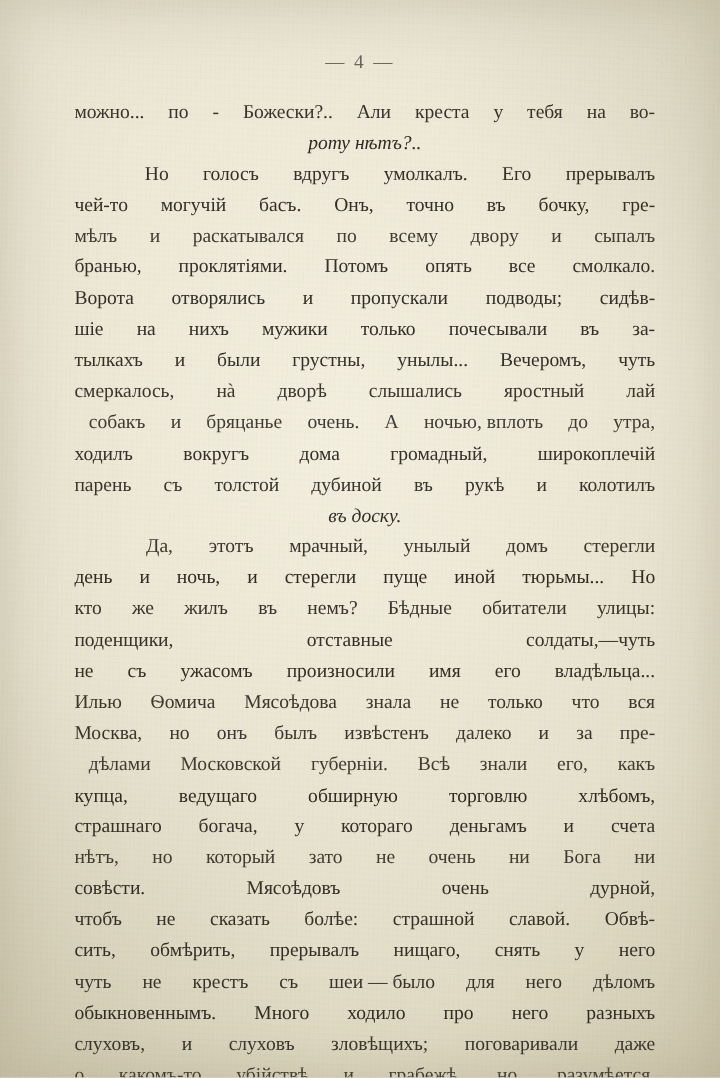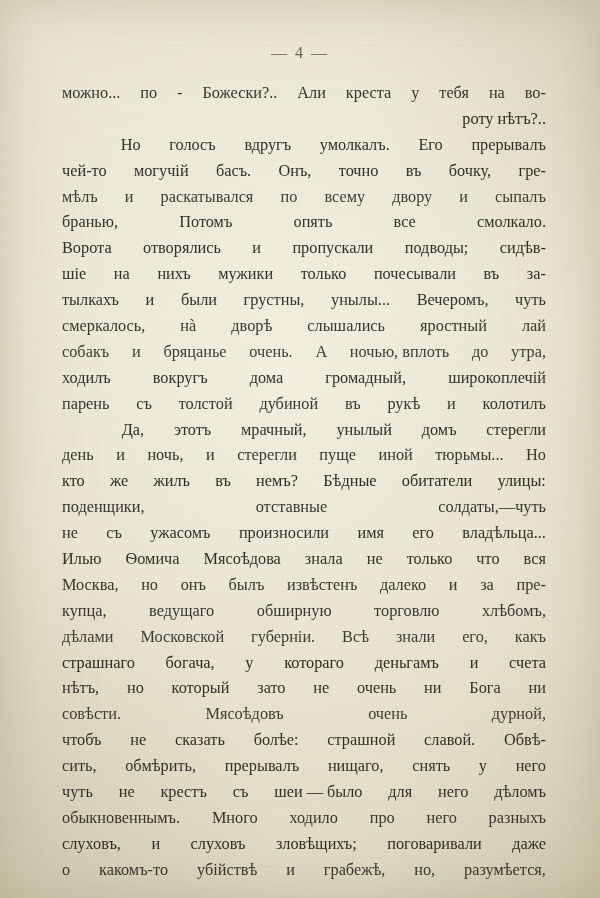--- a/index.html
+++ b/index.html
@@ -70,70 +70,72 @@
     display: flex;
     white-space: pre;
     height: 25.9px;
     align-items: baseline;
     color: #332f28;
   }
   .ln.just {
     justify-content: space-between;
   }
   .ln.flush {
-    justify-content: flex-end;
+    justify-content: center;
+    font-style: italic;
   }
   .ln.indent {
     justify-content: space-between;
   }
   .ln.indent::before {
     content: "";
     width: 30px;
     flex: 0 0 30px;
   }
   .ln > span {
     display: inline-block;
   }
   
   .ln:nth-child(3n)   > span { color: #35302a; }
   .ln:nth-child(5n)   > span { color: #3b362e; }
   .ln:nth-child(7n+2) > span { color: #2f2b24; }
-  .ln:nth-child(11n)  > span { opacity: .93; }
+  .ln:nth-child(11n)  > span { opacity: .93; margin-left: 12px; }
   .ln:nth-child(4n+1) > span { opacity: .97; }
 </style>
 </head>
 <body>
 
 <div class="page">
 
   <div class="folio">— 4 —</div>
 
   <div class="textblock" id="textblock">
       <div class="ln just"><span>можно...</span><span>по</span><span>-</span><span>Божески?..</span><span>Али</span><span>креста</span><span>у</span><span>тебя</span><span>на</span><span>во-</span></div>
       <div class="ln flush"><span>роту нѣтъ?..</span></div>
       <div class="ln indent"><span>Но</span><span>голосъ</span><span>вдругъ</span><span>умолкалъ.</span><span>Его</span><span>прерывалъ</span></div>
       <div class="ln just"><span>чей-то</span><span>могучій</span><span>басъ.</span><span>Онъ,</span><span>точно</span><span>въ</span><span>бочку,</span><span>гре-</span></div>
       <div class="ln just"><span>мѣлъ</span><span>и</span><span>раскатывался</span><span>по</span><span>всему</span><span>двору</span><span>и</span><span>сыпалъ</span></div>
-      <div class="ln just"><span>бранью,</span><span>Потомъ</span><span>опять</span><span>все</span><span>смолкало.</span></div>
+      <div class="ln just"><span>бранью,</span><span>проклятіями.</span><span>Потомъ</span><span>опять</span><span>все</span><span>смолкало.</span></div>
       <div class="ln just"><span>Ворота</span><span>отворялись</span><span>и</span><span>пропускали</span><span>подводы;</span><span>сидѣв-</span></div>
       <div class="ln just"><span>шіе</span><span>на</span><span>нихъ</span><span>мужики</span><span>только</span><span>почесывали</span><span>въ</span><span>за-</span></div>
       <div class="ln just"><span>тылкахъ</span><span>и</span><span>были</span><span>грустны,</span><span>унылы...</span><span>Вечеромъ,</span><span>чуть</span></div>
       <div class="ln just"><span>смеркалось,</span><span>нà</span><span>дворѣ</span><span>слышались</span><span>яростный</span><span>лай</span></div>
       <div class="ln just"><span>собакъ</span><span>и</span><span>бряцанье</span><span>очень.</span><span>А</span><span>ночью, вплоть</span><span>до</span><span>утра,</span></div>
       <div class="ln just"><span>ходилъ</span><span>вокругъ</span><span>дома</span><span>громадный,</span><span>широкоплечій</span></div>
       <div class="ln just"><span>парень</span><span>съ</span><span>толстой</span><span>дубиной</span><span>въ</span><span>рукѣ</span><span>и</span><span>колотилъ</span></div>
+      <div class="ln flush"><span>въ доску.</span></div>
       <div class="ln indent"><span>Да,</span><span>этотъ</span><span>мрачный,</span><span>унылый</span><span>домъ</span><span>стерегли</span></div>
       <div class="ln just"><span>день</span><span>и</span><span>ночь,</span><span>и</span><span>стерегли</span><span>пуще</span><span>иной</span><span>тюрьмы...</span><span>Но</span></div>
       <div class="ln just"><span>кто</span><span>же</span><span>жилъ</span><span>въ</span><span>немъ?</span><span>Бѣдные</span><span>обитатели</span><span>улицы:</span></div>
       <div class="ln just"><span>поденщики,</span><span>отставные</span><span>солдаты,—чуть</span></div>
       <div class="ln just"><span>не</span><span>съ</span><span>ужасомъ</span><span>произносили</span><span>имя</span><span>его</span><span>владѣльца...</span></div>
       <div class="ln just"><span>Илью</span><span>Ѳомича</span><span>Мясоѣдова</span><span>знала</span><span>не</span><span>только</span><span>что</span><span>вся</span></div>
       <div class="ln just"><span>Москва,</span><span>но</span><span>онъ</span><span>былъ</span><span>извѣстенъ</span><span>далеко</span><span>и</span><span>за</span><span>пре-</span></div>
+      <div class="ln just"><span>дѣлами</span><span>Московской</span><span>губерніи.</span><span>Всѣ</span><span>знали</span><span>его,</span><span>какъ</span></div>
       <div class="ln just"><span>купца,</span><span>ведущаго</span><span>обширную</span><span>торговлю</span><span>хлѣбомъ,</span></div>
-      <div class="ln just"><span>дѣлами</span><span>Московской</span><span>губерніи.</span><span>Всѣ</span><span>знали</span><span>его,</span><span>какъ</span></div>
       <div class="ln just"><span>страшнаго</span><span>богача,</span><span>у</span><span>котораго</span><span>деньгамъ</span><span>и</span><span>счета</span></div>
       <div class="ln just"><span>нѣтъ,</span><span>но</span><span>который</span><span>зато</span><span>не</span><span>очень</span><span>ни</span><span>Бога</span><span>ни</span></div>
       <div class="ln just"><span>совѣсти.</span><span>Мясоѣдовъ</span><span>очень</span><span>дурной,</span></div>
       <div class="ln just"><span>чтобъ</span><span>не</span><span>сказать</span><span>болѣе:</span><span>страшной</span><span>славой.</span><span>Обвѣ-</span></div>
       <div class="ln just"><span>сить,</span><span>обмѣрить,</span><span>прерывалъ</span><span>нищаго,</span><span>снять</span><span>у</span><span>него</span></div>
       <div class="ln just"><span>чуть</span><span>не</span><span>крестъ</span><span>съ</span><span>шеи — было</span><span>для</span><span>него</span><span>дѣломъ</span></div>
       <div class="ln just"><span>обыкновеннымъ.</span><span>Много</span><span>ходило</span><span>про</span><span>него</span><span>разныхъ</span></div>
       <div class="ln just"><span>слуховъ,</span><span>и</span><span>слуховъ</span><span>зловѣщихъ;</span><span>поговаривали</span><span>даже</span></div>
       <div class="ln just"><span>о</span><span>какомъ-то</span><span>убійствѣ</span><span>и</span><span>грабежѣ,</span><span>но,</span><span>разумѣется,</span></div>
     </div>

